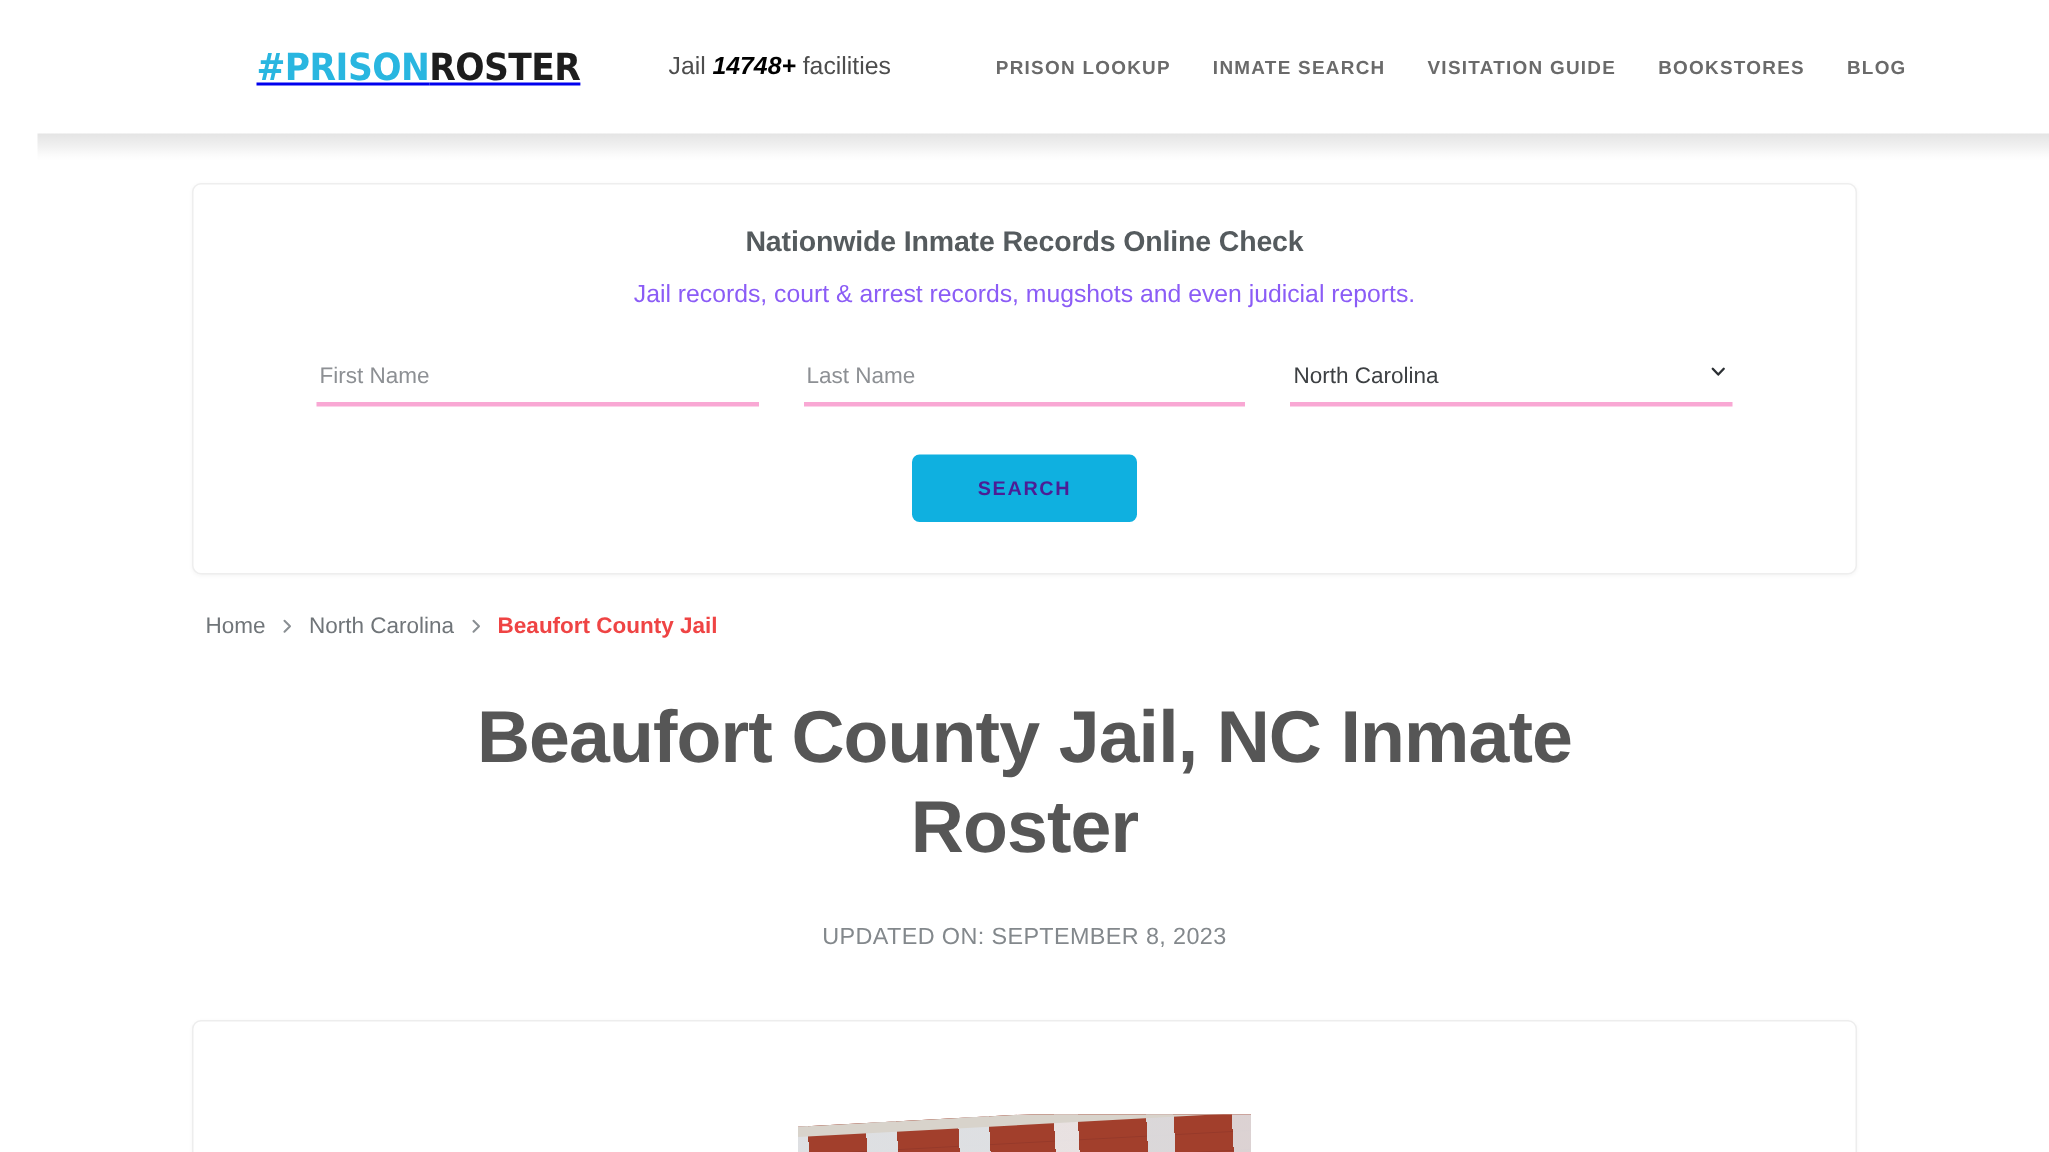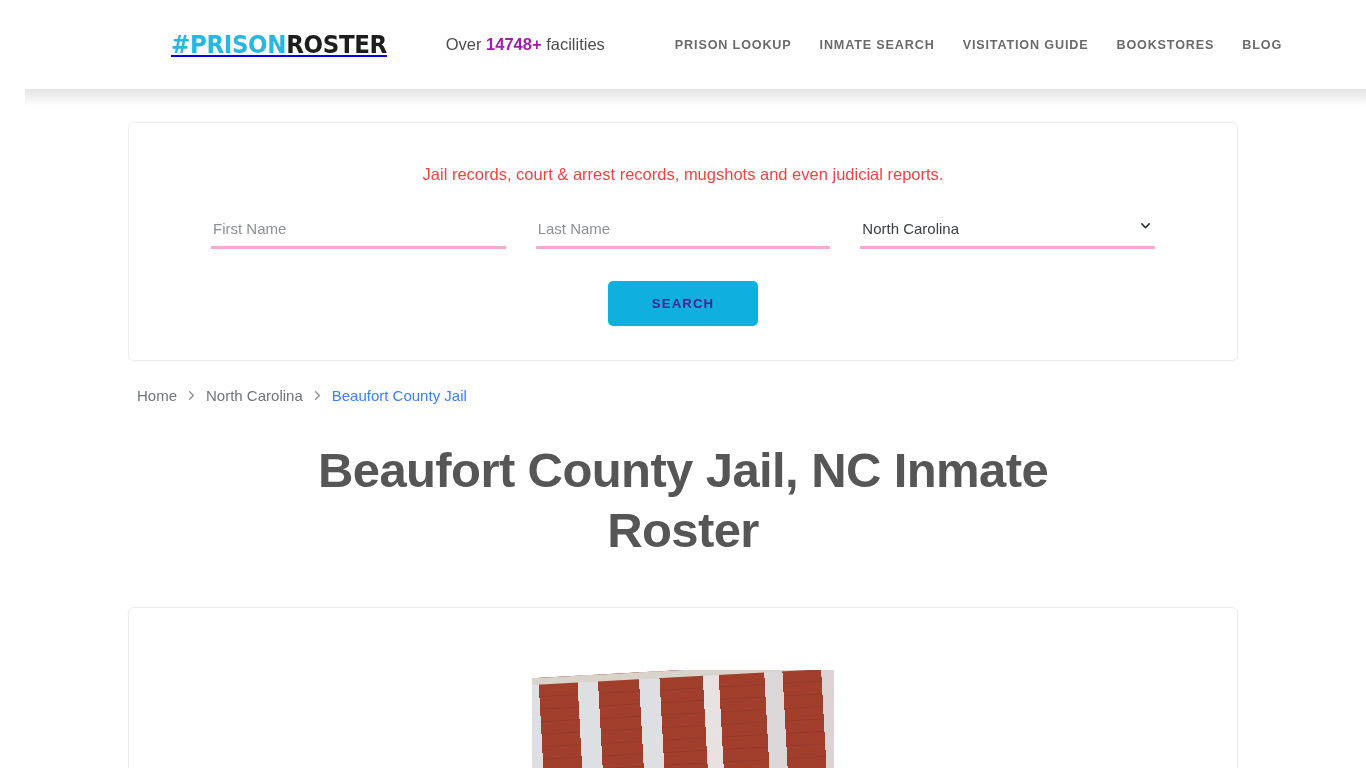--- a/index.html
+++ b/index.html
@@ -42,21 +42,21 @@
   }
   .logo .logo-cyan { color: #29b6e0; }
   .logo .logo-dark { color: #1d1d1d; }
 
   .facility-count {
     margin-left: 40px;
     font-size: 16.5px;
     color: #4d4d4d;
     white-space: nowrap;
   }
-  .facility-count b { font-weight: 700; color: #a21caf; }
+  .facility-count b { font-weight: 700; color: #000000; font-style: italic; }
 
   .main-nav {
     display: flex;
     align-items: center;
     margin-left: 42px;
     gap: 28px;
     padding-left: 28px;
   }
   .nav-link {
     font-size: 12.6px;
@@ -90,21 +90,21 @@
   }
   .search-title {
     font-size: 19px;
     font-weight: 700;
     color: #555b5e;
     letter-spacing: -0.1px;
   }
   .search-sub {
     margin-top: 14px;
     font-size: 16.5px;
-    color: #ef4444;
+    color: #8b5cf6;
     font-weight: 400;
   }
 
   .search-fields {
     display: flex;
     margin-top: 31px;
     gap: 30px;
     padding: 0 52px;
   }
   .field {
@@ -171,22 +171,22 @@
     margin-top: 26px;
     padding-left: 9px;
     gap: 9px;
     font-size: 15px;
   }
   .crumb-link {
     color: #707579;
     text-decoration: none;
   }
   .crumb-current {
-    color: #3b82f6;
-    font-weight: 400;
+    color: #ef4444;
+    font-weight: 700;
   }
   .crumb-sep {
     width: 11px;
     height: 11px;
     color: #8b9094;
     display: inline-flex;
   }
 
   
   .page-title {
@@ -258,36 +258,37 @@
 </style>
 </head>
 <body>
 
 <header class="site-header">
   <a class="logo" href="#">
     <span class="logo-cyan">#PRISON</span><span class="logo-dark">ROSTER</span>
   </a>
 
   <div class="facility-count">
-    <span>Over </span><b>14748+</b><span> facilities</span>
+    <span>Jail </span><b>14748+</b><span> facilities</span>
   </div>
 
   <nav class="main-nav">
     <a class="nav-link" href="#">PRISON LOOKUP</a>
     <a class="nav-link" href="#">INMATE SEARCH</a>
     <a class="nav-link" href="#">VISITATION GUIDE</a>
     <a class="nav-link" href="#">BOOKSTORES</a>
     <a class="nav-link" href="#">BLOG</a>
   </nav>
 </header>
 
 <div class="page">
   <div class="container">
 
     <section class="search-card">
+      <h2 class="search-title">Nationwide Inmate Records Online Check</h2>
       <p class="search-sub">Jail records, court &amp; arrest records, mugshots and even judicial reports.</p>
 
       <form class="search-fields">
         <div class="field">
           <input type="text" placeholder="First Name" style="">
         </div>
         <div class="field">
           <input type="text" placeholder="Last Name" style="">
         </div>
         <div class="field select-wrap">
@@ -311,20 +312,21 @@
         <path d="M4 2 L8 6 L4 10" fill="none" stroke="currentColor" stroke-width="1.5" stroke-linecap="round" stroke-linejoin="round"></path>
       </svg>
       <a class="crumb-link" href="#">North Carolina</a>
       <svg class="crumb-sep" viewBox="0 0 12 12">
         <path d="M4 2 L8 6 L4 10" fill="none" stroke="currentColor" stroke-width="1.5" stroke-linecap="round" stroke-linejoin="round"></path>
       </svg>
       <span class="crumb-current">Beaufort County Jail</span>
     </nav>
 
     <h1 class="page-title">Beaufort County Jail, NC Inmate Roster</h1>
+    <div class="updated-on">UPDATED ON: SEPTEMBER 8, 2023</div>
 
     <section class="photo-card">
       <div class="facility-photo">
         <div class="brick"></div>
       </div>
     </section>
 
   </div>
 </div>
 

